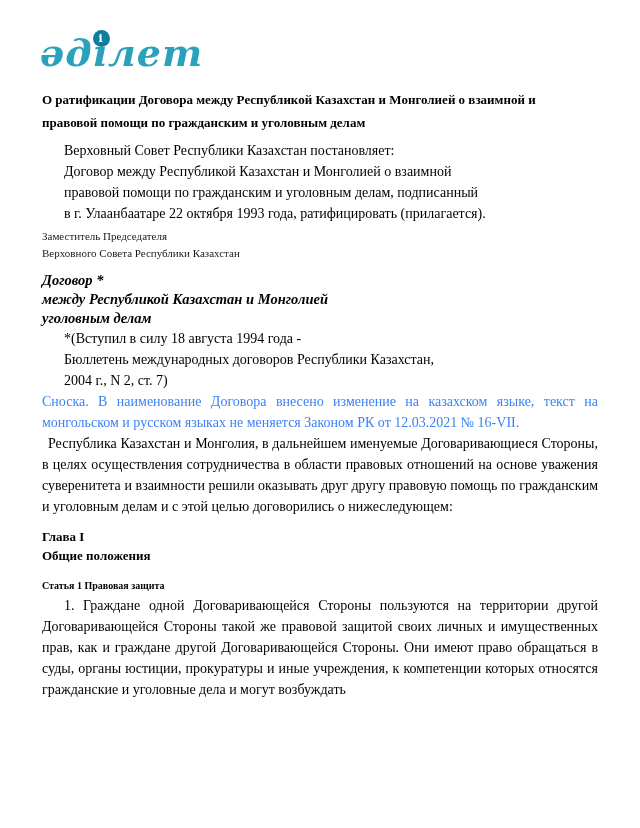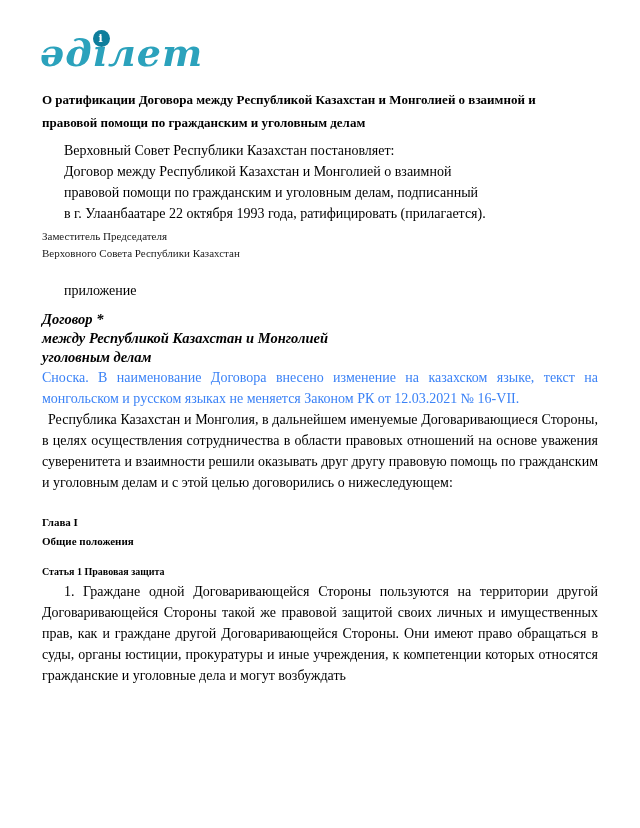--- a/index.html
+++ b/index.html
@@ -26,21 +26,21 @@
   
   .body-line{line-height:21px;margin:0;}
   .indent-block{padding-left:22px;}
   .signatory{font-size:11px;line-height:17px;margin-top:4px;color:#1a1a1a;}
   .signatory p{margin:0;}
   .annex{padding-left:22px;margin-top:18px;}
   .treaty-title{font-weight:700;font-size:14.5px;line-height:19px;margin-top:9px;}
   .treaty-title p{margin:0;font-style:italic;}
   .footnote{line-height:21px;text-align:justify;margin:0;}
   .preamble{line-height:21px;text-align:justify;text-indent:6px;margin:0;}
-  .chapter{font-weight:700;font-size:11px;line-height:19px;margin-top:20px;}
+  .chapter{font-weight:700;font-size:13px;line-height:19px;margin-top:10px;}
   .chapter p{margin:0;}
   .article-title{font-weight:700;font-size:10px;line-height:19px;margin:11px 0 0 0;}
   .article-text{line-height:21px;text-align:justify;text-indent:22px;margin:0 0 0 0;}
 </style>
 </head>
 <body>
 
 <div class="page">
 
   <a class="logo">
@@ -58,28 +58,32 @@
     <p class="body-line">Договор между Республикой Казахстан и Монголией о взаимной</p>
     <p class="body-line">правовой помощи по гражданским и уголовным делам, подписанный</p>
     <p class="body-line">в г. Улаанбаатаре 22 октября 1993 года, ратифицировать (прилагается).</p>
   </div>
 
   <div class="signatory">
     <p>Заместитель Председателя</p>
     <p>Верховного Совета Республики Казахстан</p>
   </div>
 
-  <p class="annex body-line">приложение</p>
 
   <div class="treaty-title">
     <p>Договор *</p>
     <p>между Республикой Казахстан и Монголией</p>
     <p>уголовным делам</p>
   </div>
 
+  <div class="indent-block">
+    <p class="body-line">*(Вступил в силу 18 августа 1994 года -</p>
+    <p class="body-line">Бюллетень международных договоров Республики Казахстан,</p>
+    <p class="body-line">2004 г., N 2, ст. 7)</p>
+  </div>
 
   <p class="footnote" style="color: #3b82f6;">Сноска. В наименование Договора внесено изменение на казахском языке, текст на монгольском и русском языках не меняется Законом РК от 12.03.2021 № 16-VII.</p>
 
   <p class="preamble">Республика Казахстан и Монголия, в дальнейшем именуемые Договаривающиеся Стороны, в целях осуществления сотрудничества в области правовых отношений на основе уважения суверенитета и взаимности решили оказывать друг другу правовую помощь по гражданским и уголовным делам и с этой целью договорились о нижеследующем:</p>
 
   <div class="chapter">
     <p>Глава I</p>
     <p>Общие положения</p>
   </div>
 

